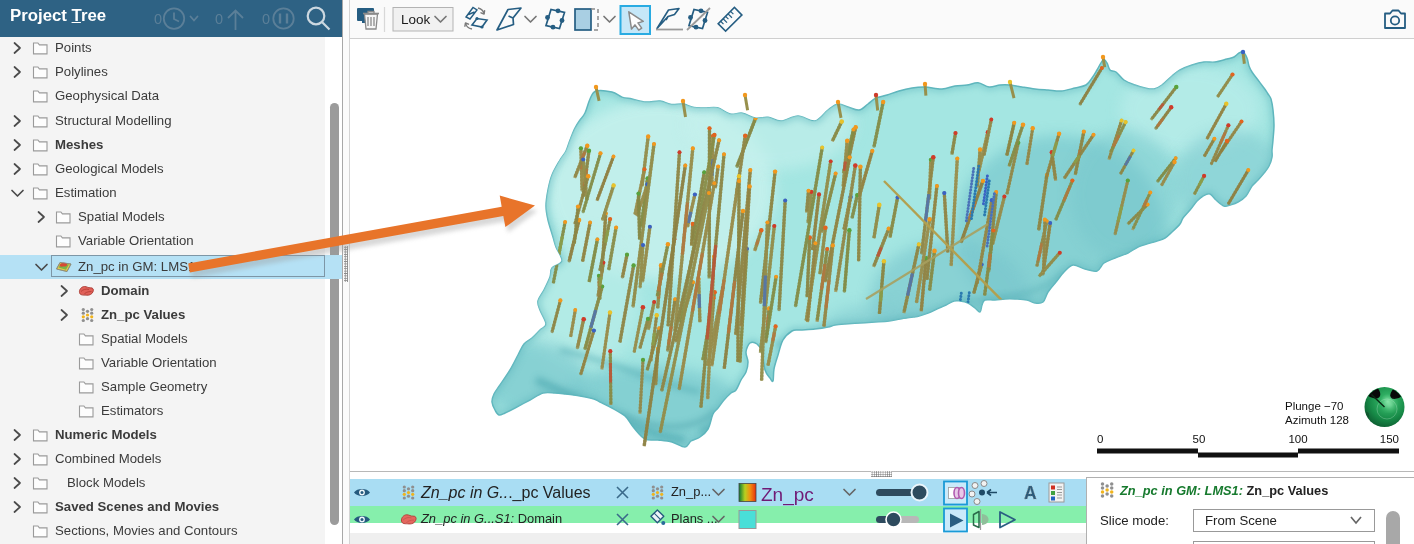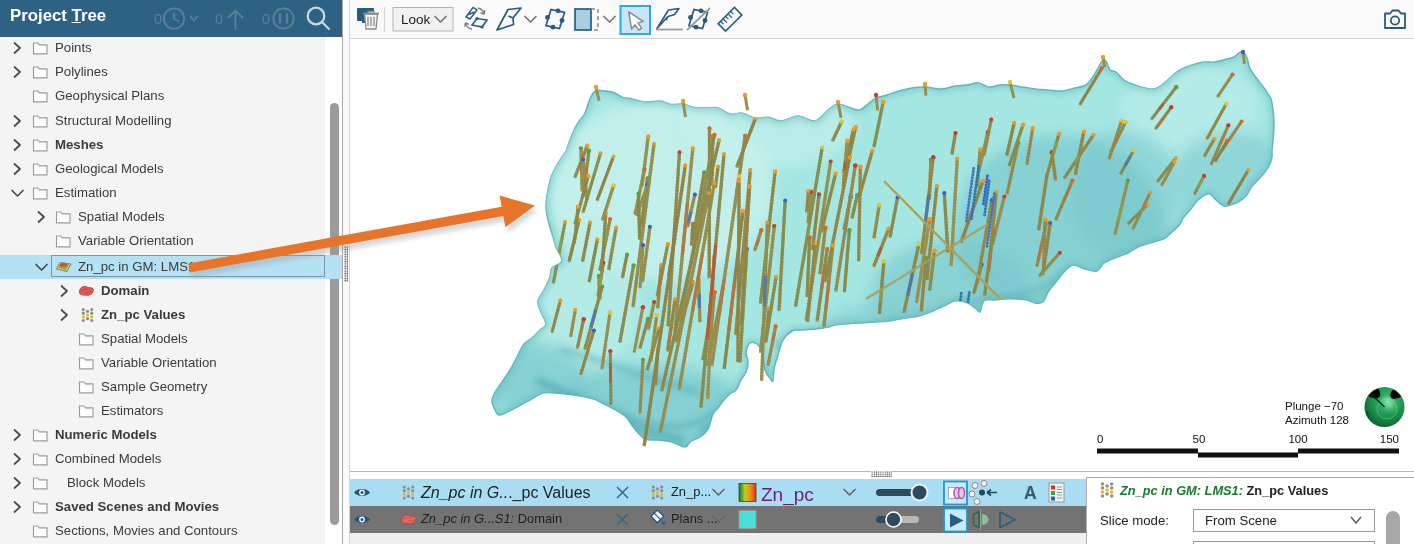--- a/index.html
+++ b/index.html
@@ -36,21 +36,21 @@
   </svg>
 <div style="position:absolute;left:55px;top:36px;height:24px;line-height:24px;font-size:13.2px;color:#3b3b3b;font-weight:400;white-space:nowrap">Points</div>
 <svg style="position:absolute;left:0;top:60px" width="130" height="24" viewBox="0 0 130 24">
     <path d="M14.5 7 L20 12 L14.5 17" stroke="#4a4a4a" stroke-width="1.7" fill="none" stroke-linecap="round" stroke-linejoin="round"></path>
     <path d="M33.5 7 h4.4 l1.5 1.9 h7.6 v9 h-13.5 z" fill="#fdfdfd" stroke="#9a9a9a" stroke-width="1.1"></path>
   </svg>
 <div style="position:absolute;left:55px;top:60px;height:24px;line-height:24px;font-size:13.2px;color:#3b3b3b;font-weight:400;white-space:nowrap">Polylines</div>
 <svg style="position:absolute;left:0;top:84px" width="130" height="24" viewBox="0 0 130 24">
     <path d="M33.5 7 h4.4 l1.5 1.9 h7.6 v9 h-13.5 z" fill="#fdfdfd" stroke="#9a9a9a" stroke-width="1.1"></path>
   </svg>
-<div style="position:absolute;left:55px;top:84px;height:24px;line-height:24px;font-size:13.2px;color:#3b3b3b;font-weight:400;white-space:nowrap">Geophysical Plans</div>
+<div style="position:absolute;left:55px;top:84px;height:24px;line-height:24px;font-size:13.2px;color:#3b3b3b;font-weight:400;white-space:nowrap">Geophysical Data</div>
 <svg style="position:absolute;left:0;top:109px" width="130" height="24" viewBox="0 0 130 24">
     <path d="M14.5 7 L20 12 L14.5 17" stroke="#4a4a4a" stroke-width="1.7" fill="none" stroke-linecap="round" stroke-linejoin="round"></path>
     <path d="M33.5 7 h4.4 l1.5 1.9 h7.6 v9 h-13.5 z" fill="#fdfdfd" stroke="#9a9a9a" stroke-width="1.1"></path>
   </svg>
 <div style="position:absolute;left:55px;top:109px;height:24px;line-height:24px;font-size:13.2px;color:#3b3b3b;font-weight:400;white-space:nowrap">Structural Modelling</div>
 <svg style="position:absolute;left:0;top:133px" width="130" height="24" viewBox="0 0 130 24">
     <path d="M14.5 7 L20 12 L14.5 17" stroke="#4a4a4a" stroke-width="1.7" fill="none" stroke-linecap="round" stroke-linejoin="round"></path>
     <path d="M33.5 7 h4.4 l1.5 1.9 h7.6 v9 h-13.5 z" fill="#fdfdfd" stroke="#9a9a9a" stroke-width="1.1"></path>
   </svg>
 <div style="position:absolute;left:55px;top:133px;height:24px;line-height:24px;font-size:13.2px;color:#3b3b3b;font-weight:700;white-space:nowrap">Meshes</div>
@@ -1237,21 +1237,21 @@
       <rect x="699" y="4" width="15" height="19" fill="#f2f2f2" stroke="#9a9a9a"></rect>
       <rect x="701" y="6.5" width="4" height="4" fill="#d03020"></rect>
       <rect x="701" y="12" width="4" height="4" fill="#40a040"></rect>
       <rect x="701" y="17.5" width="4" height="4" fill="#2060c0"></rect>
       <path d="M707 8 h5 M707 10.5 h5 M707 13.5 h5 M707 16 h5 M707 19 h5" stroke="#9a9a9a" stroke-width="1"></path>
     </svg>
   <span class="abs" style="left:71px;top:5px;font-size:16px;color:#222"><i>Zn_pc in G..</i>._pc Values</span>
   <span class="abs" style="left:321px;top:5px;font-size:12.9px;color:#222">Zn_p...</span>
   <span class="abs" style="left:411px;top:5px;font-size:19px;color:#701a75">Zn_pc</span>
 </div>
-<div class="abs" style="left:350px;top:506px;width:736px;height:27px;background:#737373">
+<div class="abs" style="left:350px;top:506px;width:736px;height:17px;background:#86efac">
     <svg style="position:absolute;left:0;top:0" width="736" height="27" viewBox="0 0 736 27">
       <g transform="translate(4,13.5)">
         <path d="M0 0 C3 -4.6 13 -4.6 16 0 C13 4.6 3 4.6 0 0 Z" fill="#255a7e"></path>
         <circle cx="8" cy="0" r="2.9" fill="#eef6fa"></circle>
         <circle cx="8" cy="0" r="1.5" fill="#255a7e"></circle>
       </g>
       <g transform="translate(51,13.5) scale(1.05)">
         <path d="M0.5 1.5 C0 -1.5 2.5 -4.5 5.5 -4.5 C8 -4.5 9 -3 11.5 -3.2 C14 -3.4 15 -1.5 14 0.8 C13 3.2 10.5 4.5 7.5 4.2 C4 3.9 1 4.5 0.5 1.5 Z" fill="#e4675e" stroke="#b04038" stroke-width="0.9"></path>
         <path d="M2 0.5 C4 -1.5 7 -2.5 10 -1.5 M5 3.5 C6 1.5 9 0.5 12.5 0.5" stroke="#c85850" stroke-width="0.9" fill="none"></path>
       </g>

